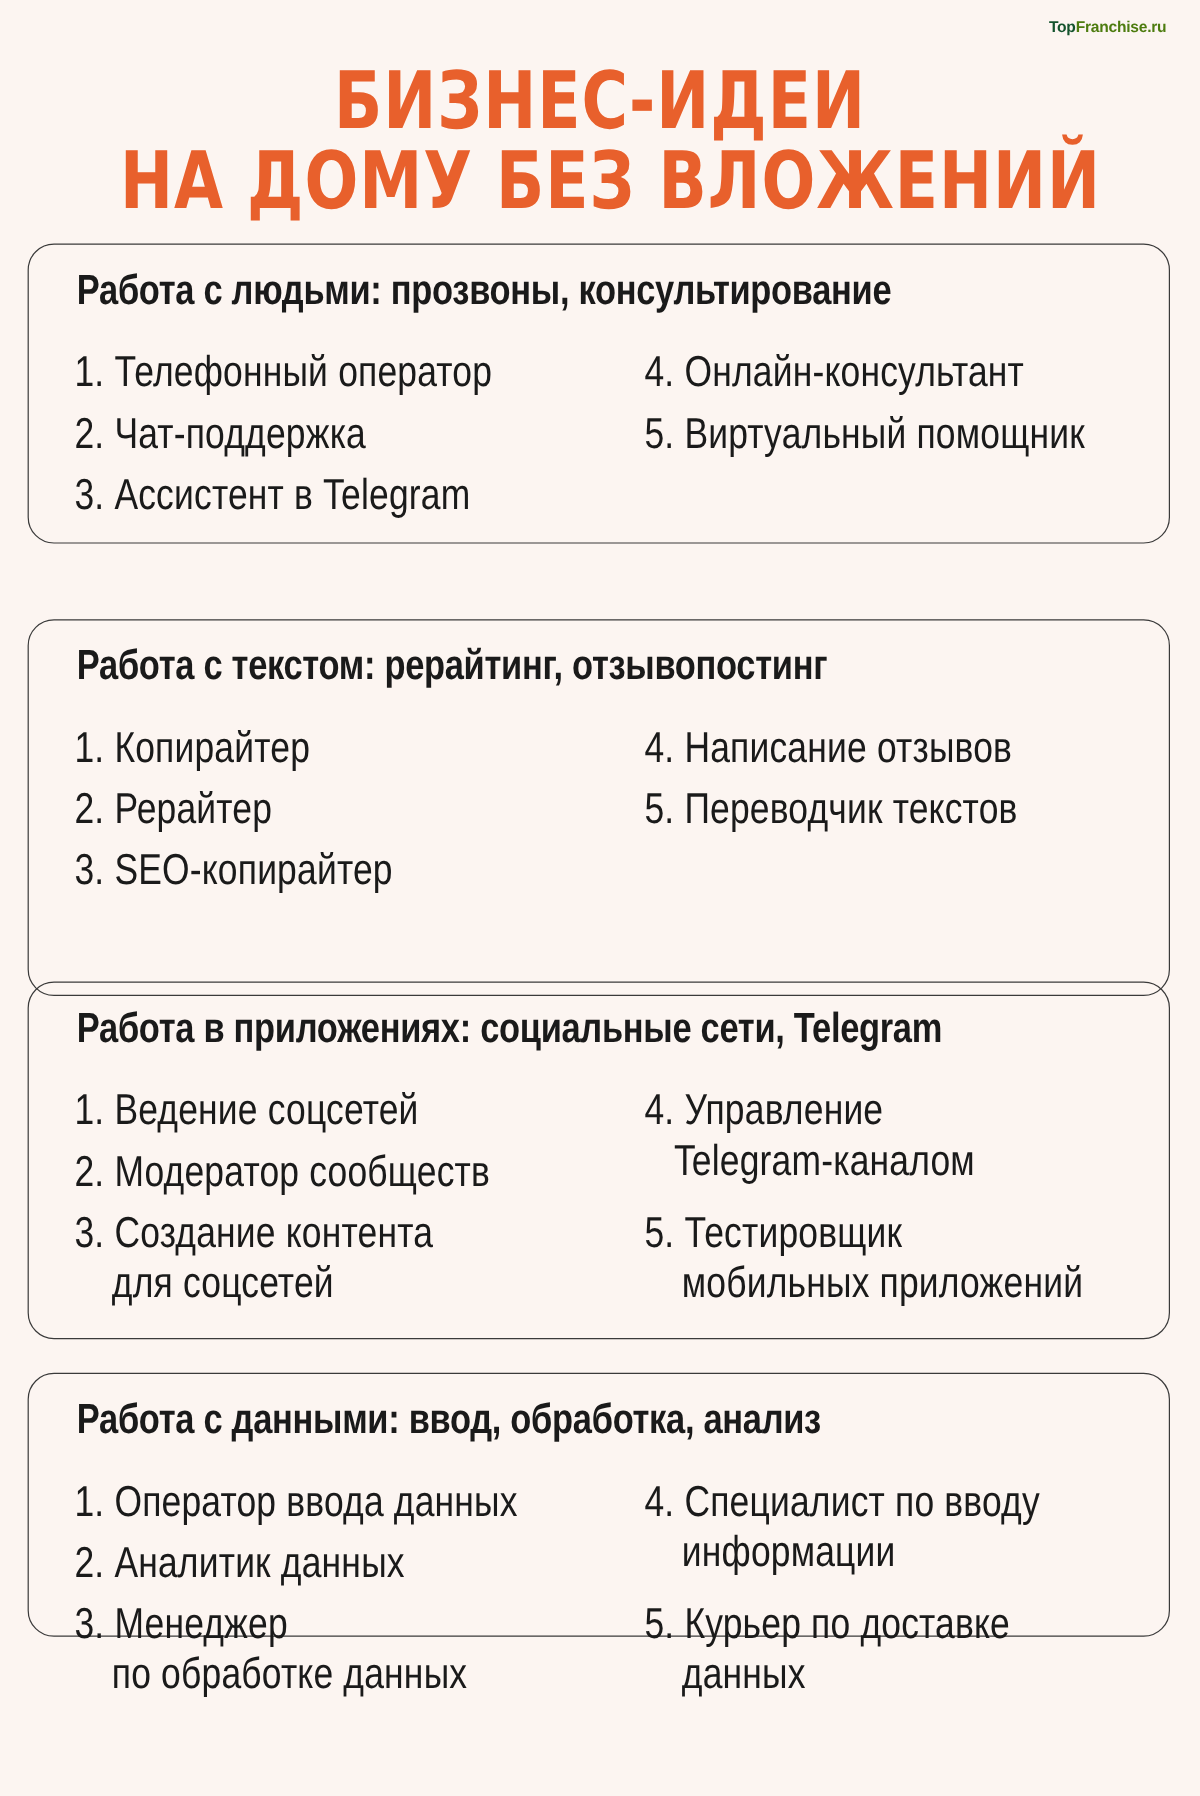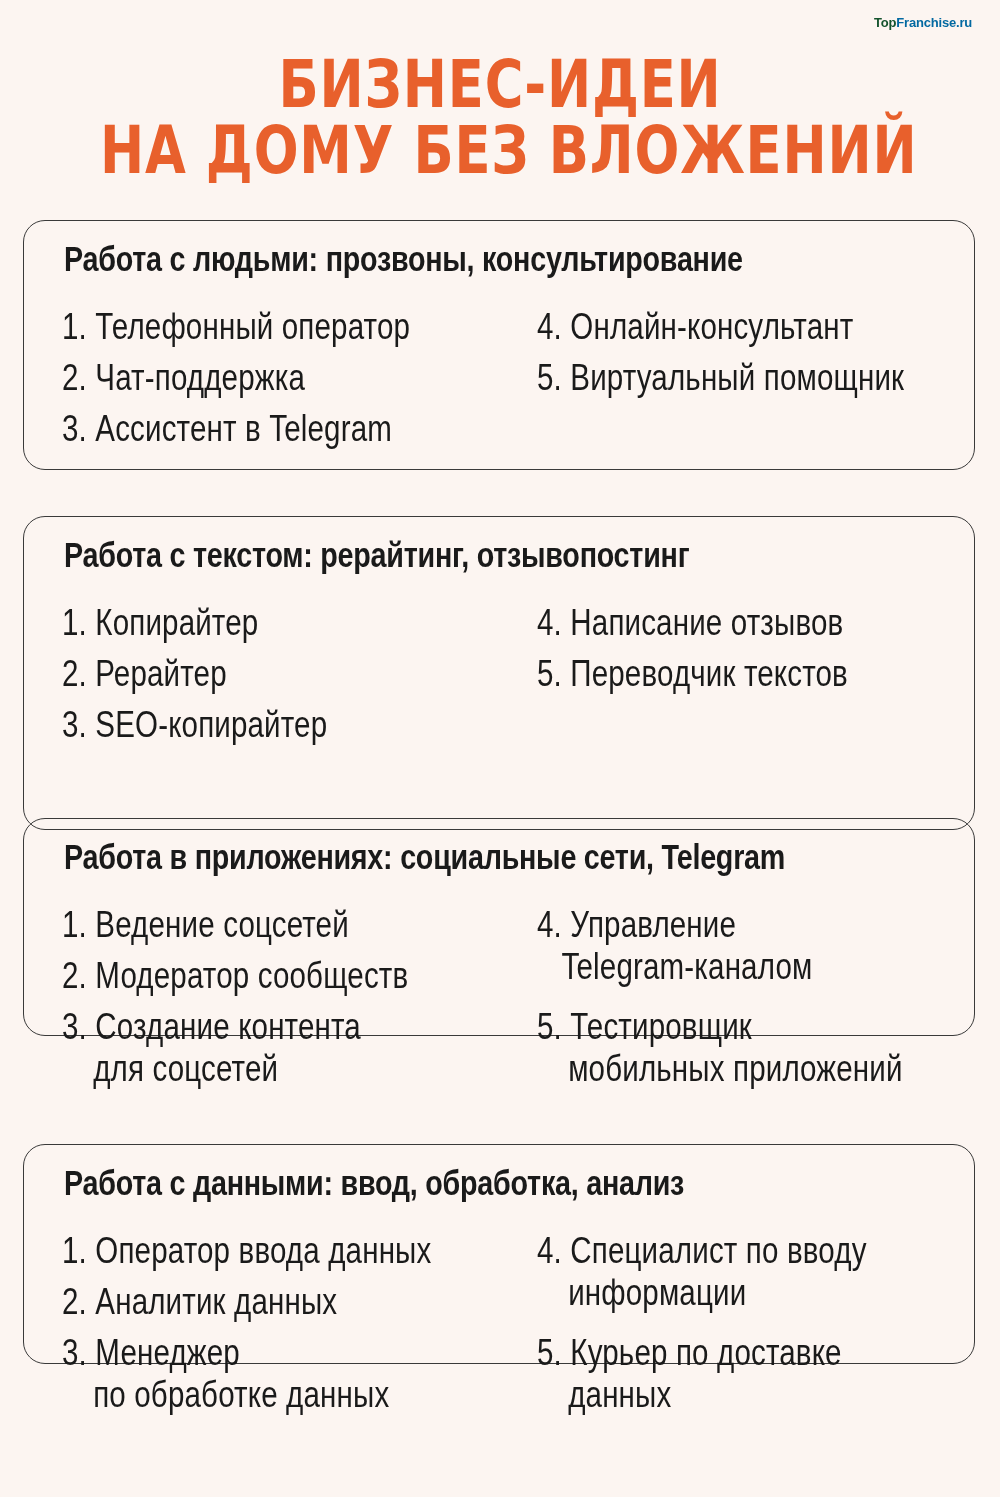--- a/index.html
+++ b/index.html
@@ -10,21 +10,21 @@
       color: #1a1a1a;
       position: relative;
       overflow: hidden;
     }
     .logo {
       position: absolute; top: 15px; right: 28px;
       font-size: 13px; font-weight: bold;
       letter-spacing: -0.2px;
     }
     .logo .top { color: #14532d; }
-    .logo .rest { color: #0369a1; }
+    .logo .rest { color: #4d7c0f; }
     .title {
       position: absolute; top: 52px; left: 0; width: 1000px;
       text-align: center;
       color: #e8602c;
       font-family: "DejaVu Sans", sans-serif;
       font-weight: bold;
       font-size: 66px;
       line-height: 66px;
       letter-spacing: 1px;
       transform: scaleX(0.8);
@@ -60,39 +60,39 @@
 
 <div class="logo">
   <span class="top">Top</span><span class="rest">Franchise.ru</span>
 </div>
 
 <div class="title">
   <div>БИЗНЕС-ИДЕИ</div>
   <div>НА ДОМУ БЕЗ ВЛОЖЕНИЙ</div>
 </div>
 
-<div class="card" style="top:220px;height:250px;">
+<div class="card" style="top:203px;height:250px;">
   <div class="card-heading">Работа с людьми: прозвоны, консультирование</div>
   <div class="item" style="left:38px;top:85px;"><span>1. Телефонный оператор</span></div>
   <div class="item" style="left:38px;top:136px;"><span>2. Чат-поддержка</span></div>
   <div class="item" style="left:38px;top:187px;"><span>3. Ассистент в Telegram</span></div>
   <div class="item" style="left:513px;top:85px;"><span>4. Онлайн-консультант</span></div>
   <div class="item" style="left:513px;top:136px;"><span>5. Виртуальный помощник</span></div>
 </div>
 
 <div class="card" style="top:516px;height:314px;">
   <div class="card-heading">Работа с текстом: рерайтинг, отзывопостинг</div>
   <div class="item" style="left:38px;top:85px;"><span>1. Копирайтер</span></div>
   <div class="item" style="left:38px;top:136px;"><span>2. Рерайтер</span></div>
   <div class="item" style="left:38px;top:187px;"><span>3. SEO-копирайтер</span></div>
   <div class="item" style="left:513px;top:85px;"><span>4. Написание отзывов</span></div>
   <div class="item" style="left:513px;top:136px;"><span>5. Переводчик текстов</span></div>
 </div>
 
-<div class="card" style="top:818px;height:218px;">
+<div class="card" style="top:818px;height:298px;">
   <div class="card-heading">Работа в приложениях: социальные сети, Telegram</div>
   <div class="item" style="left:38px;top:85px;"><span>1. Ведение соцсетей</span></div>
   <div class="item" style="left:38px;top:136px;"><span>2. Модератор сообществ</span></div>
   <div class="item" style="left:38px;top:187px;"><span>3. Создание контента</span><span class="cont">для соцсетей</span></div>
   <div class="item" style="left:513px;top:85px;"><span>4. Управление</span><span class="cont" style="padding-left:30px;">Telegram-каналом</span></div>
   <div class="item" style="left:513px;top:187px;"><span>5. Тестировщик</span><span class="cont">мобильных приложений</span></div>
 </div>
 
 <div class="card" style="top:1144px;height:220px;">
   <div class="card-heading">Работа с данными: ввод, обработка, анализ</div>

